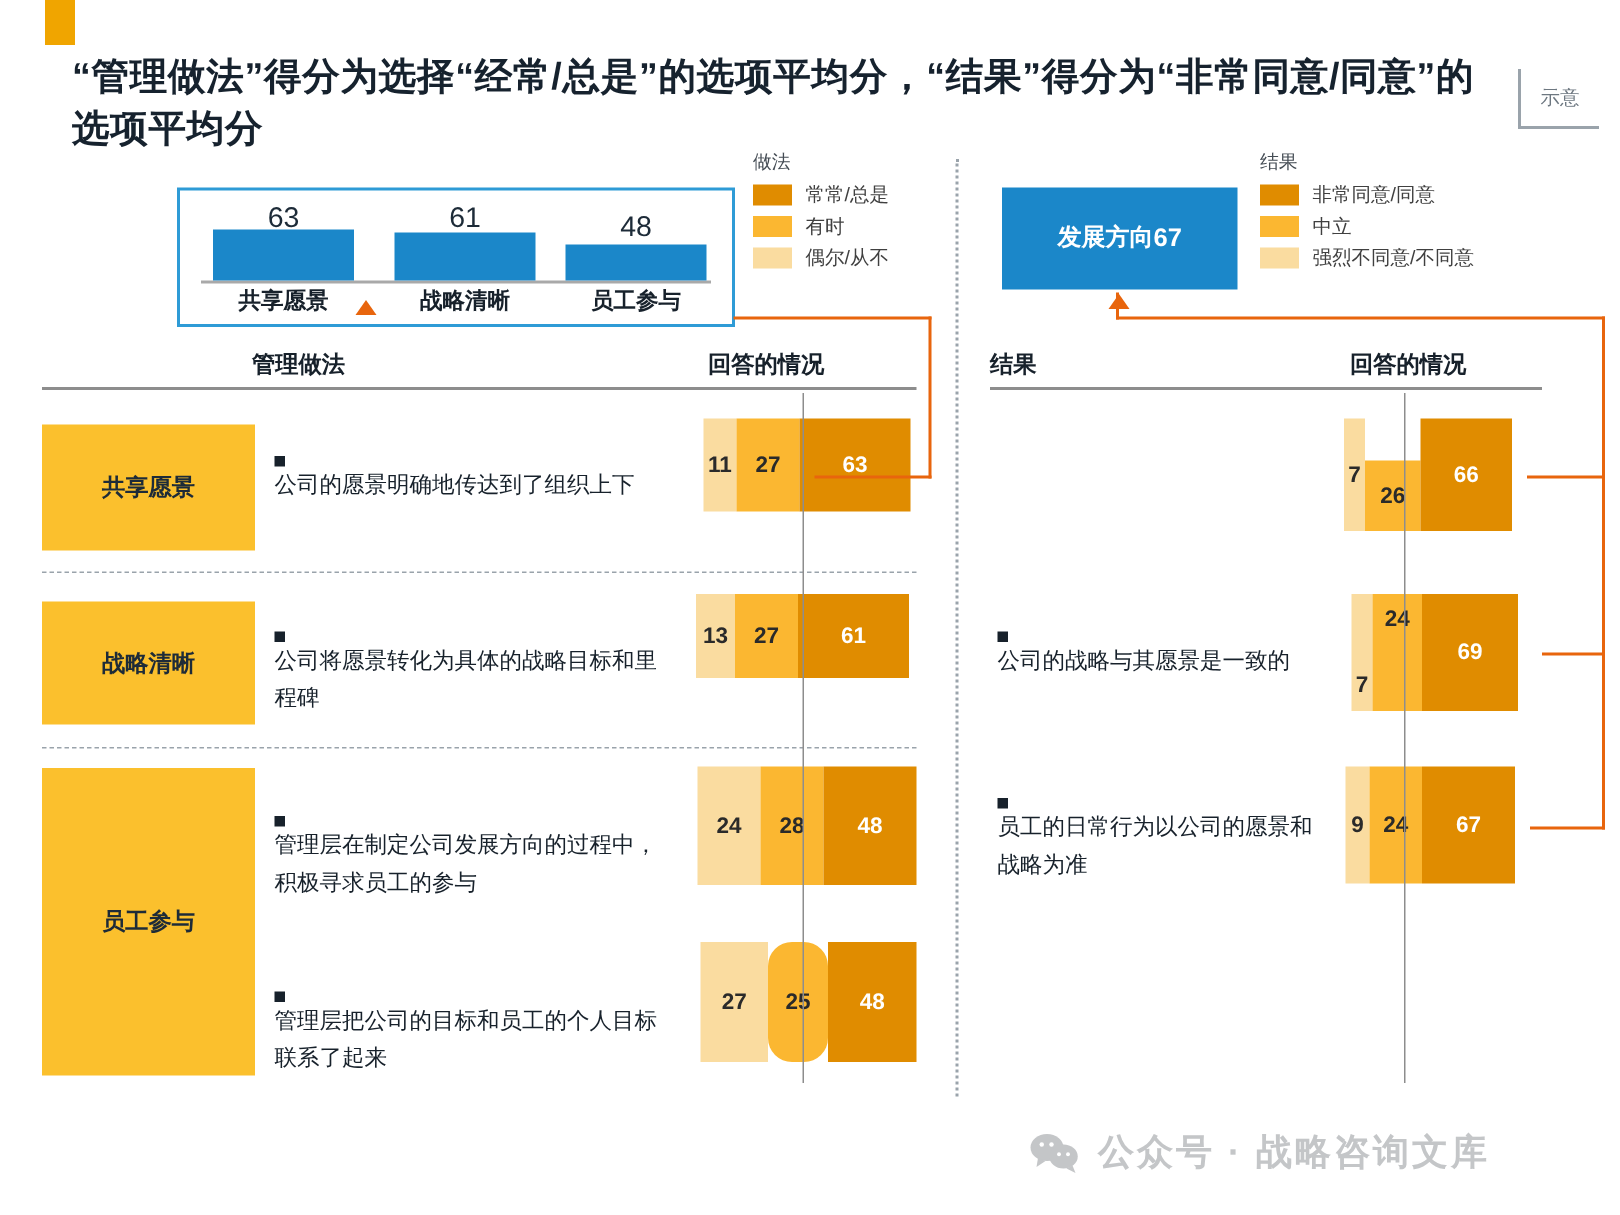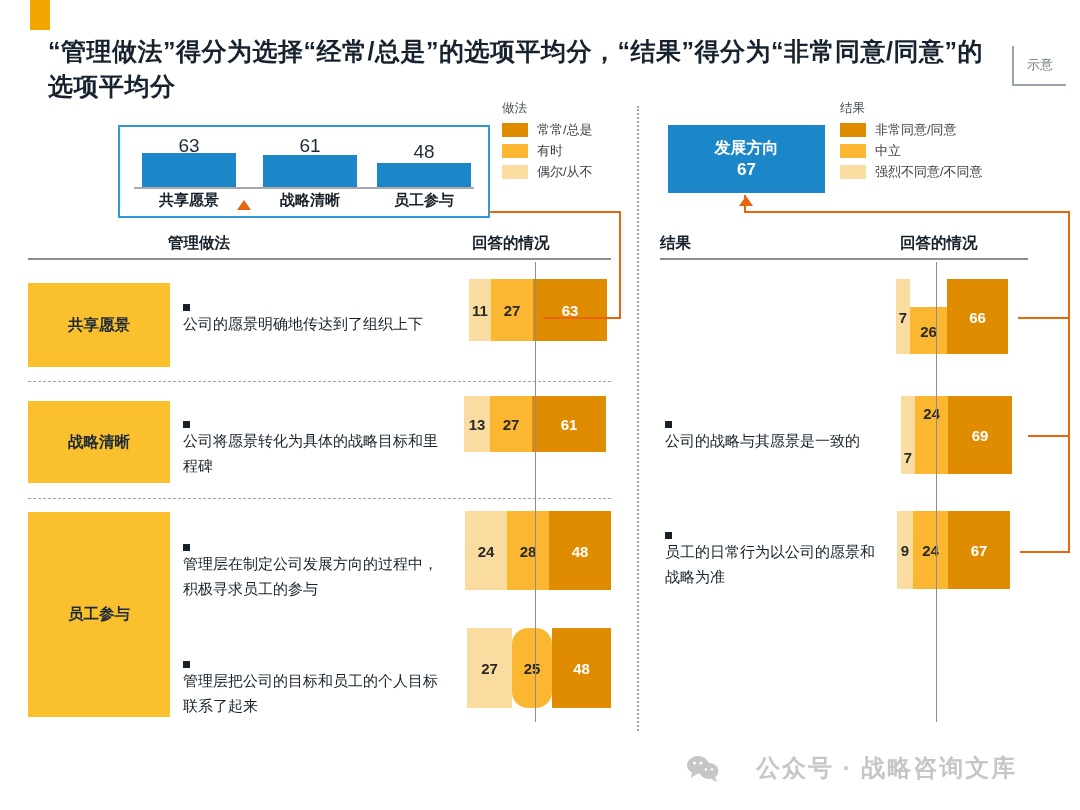--- a/index.html
+++ b/index.html
@@ -53,21 +53,21 @@
   .minichart .mc-inner{position:relative;width:100%;height:100%;}
   .mc-axis{position:absolute;left:14px;right:14px;top:60px;height:2px;background:#a9a9a9;}
   .mc-val{position:absolute;width:110px;text-align:center;font-size:19px;color:#1d2b38;}
   .mc-bar{position:absolute;width:94px;background:#1B87C9;}
   .mc-cat{position:absolute;width:120px;text-align:center;font-size:15px;color:#17212b;font-weight:bold;top:64px;}
 
   
   .kpibox{
     position:absolute;left:668px;top:125px;width:157px;height:68px;
     background:#1B87C9;color:#ffffff;
-    display:flex;flex-direction:column;align-items:center;justify-content:center;
+    display:flex;flex-direction:row;align-items:center;justify-content:center;
     font-size:16px;font-weight:bold;line-height:22px;
   }
   .kpibox .kpi-num{font-size:17px;}
 
   
   .colhead{position:absolute;font-size:15.5px;font-weight:bold;color:#17212b;}
   .hrule{position:absolute;height:2px;background:#8d8d8d;}
 
   
   .vdivider{
@@ -115,21 +115,21 @@
   .arrow-up{
     position:absolute;width:0;height:0;
     border-left:7px solid transparent;border-right:7px solid transparent;
     border-bottom:10px solid #E8650D;
   }
 
   
   .watermark{
     position:absolute;left:686px;top:752px;
     display:flex;align-items:center;
-    color:#c4c6c8;font-size:24px;font-weight:bold;letter-spacing:2px;gap:24px;
+    color:#c4c6c8;font-size:24px;font-weight:bold;letter-spacing:2px;
   }
   .watermark .wm-icon{margin-right:12px;display:flex;align-items:flex-end;}
 </style>
 </head>
 <body>
 
 <div class="slide">
 
   <div class="accent-bar"></div>
 

